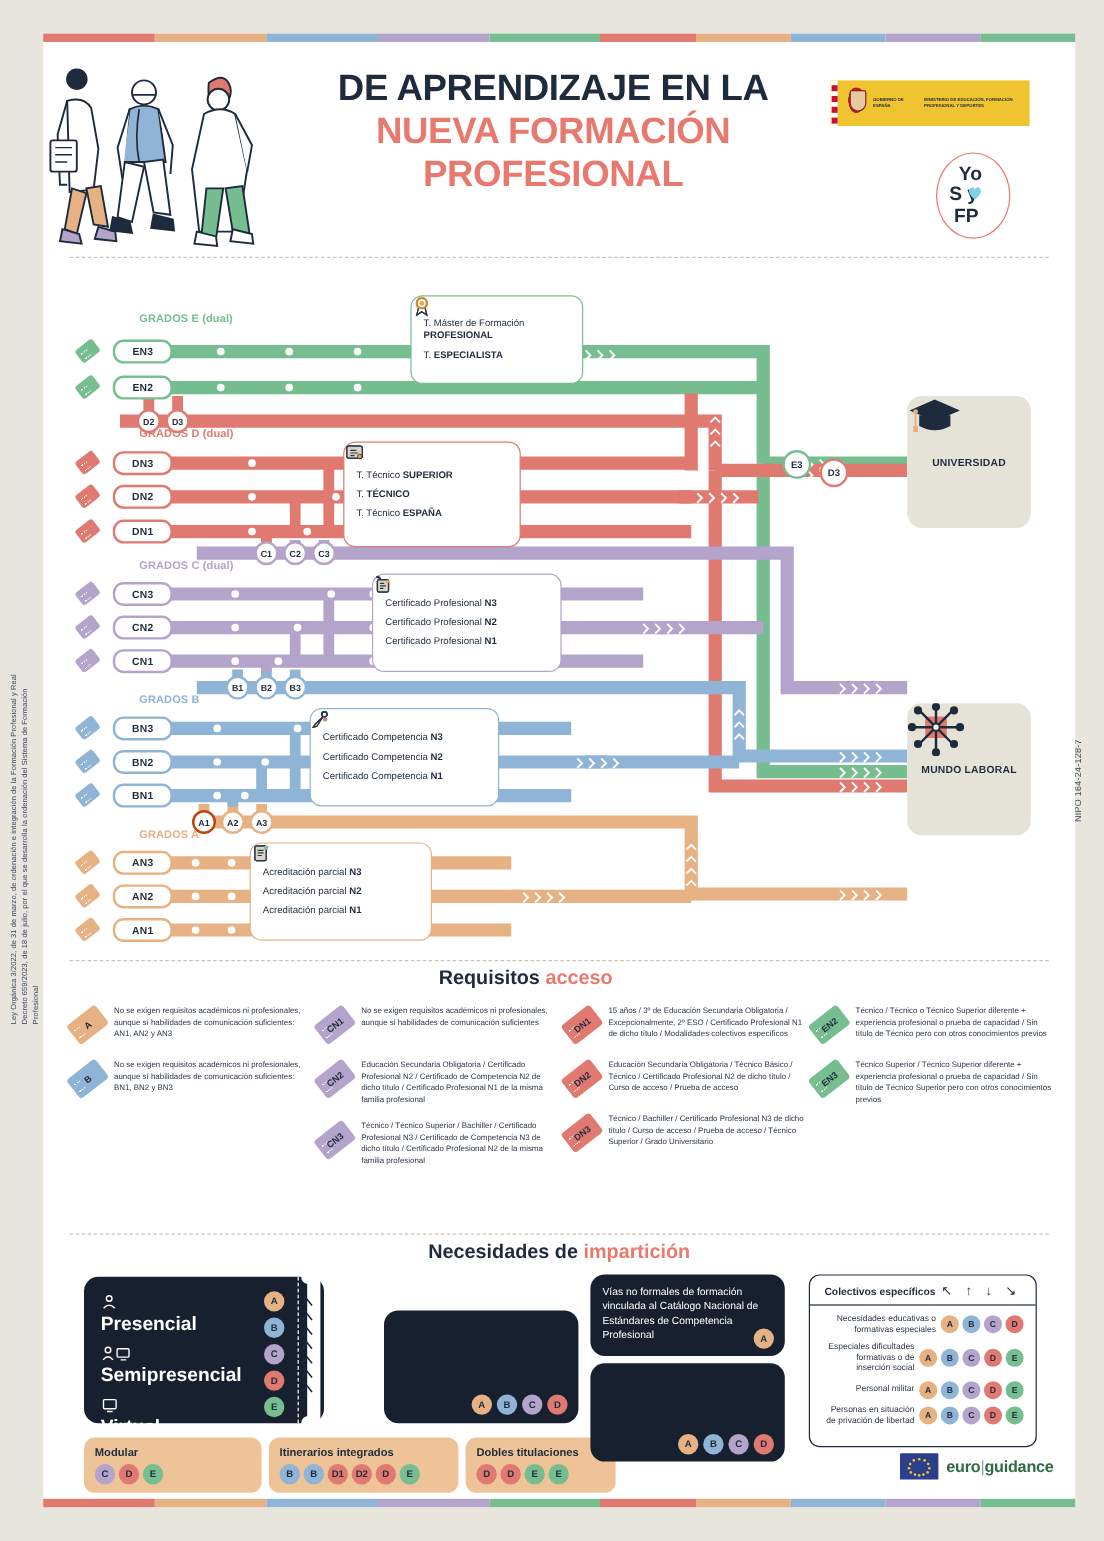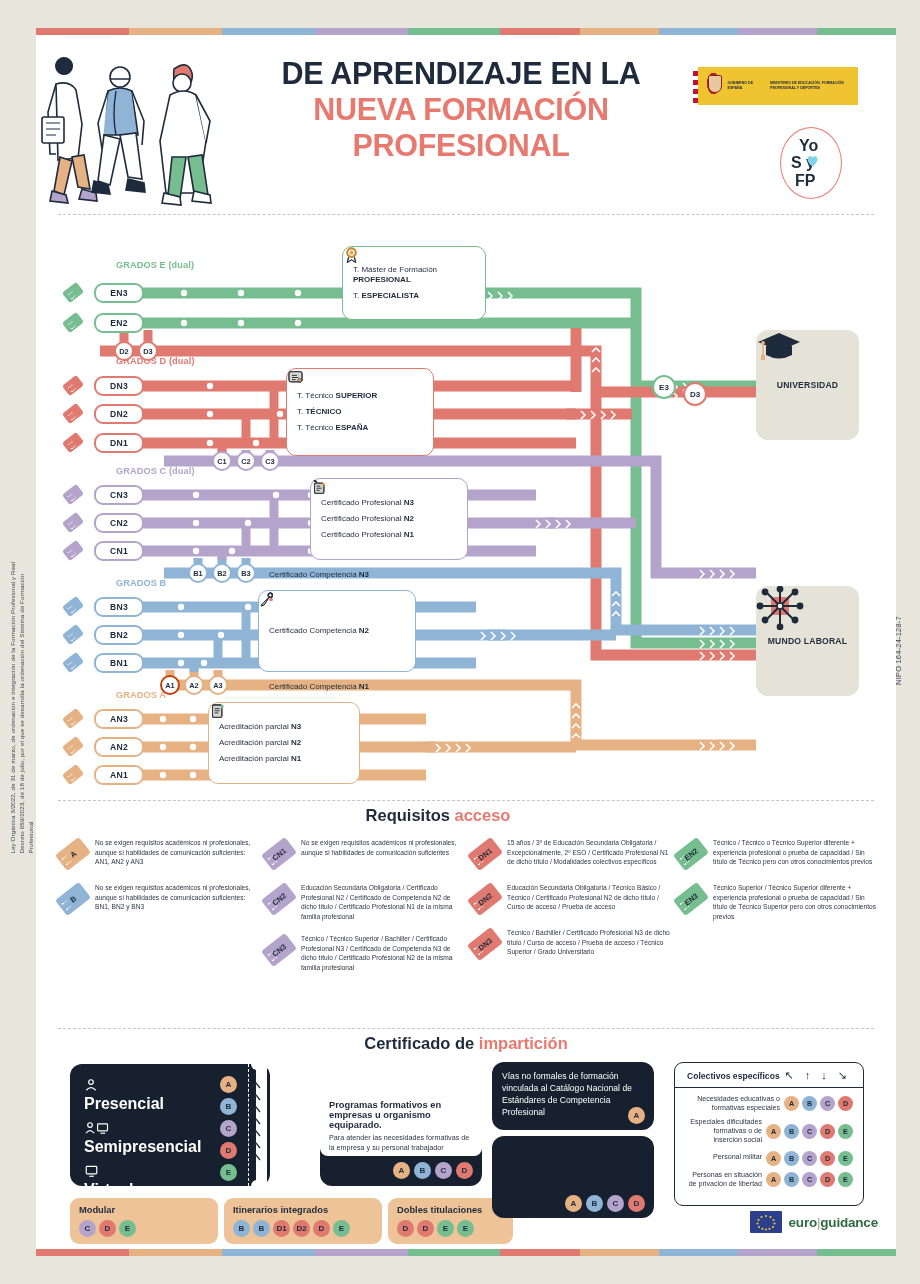--- a/index.html
+++ b/index.html
@@ -492,21 +492,21 @@
           <svg class="ic" viewBox="0 0 24 24">
               <path d="M4 3 q3 -1 4 2" stroke="#2b3646" stroke-width="2" fill="none"></path>
               <rect x="5" y="6" width="13" height="14" rx="1.5" fill="#d9d6c8" stroke="#2b3646" stroke-width="1.5"></rect>
               <path d="M8 10 h5 M8 13 h7 M8 16 h4" stroke="#2b3646" stroke-width="1.4"></path>
               <circle cx="17" cy="8" r="2" fill="#e8a64a"></circle>
             </svg>
           <span><span>Certificado Profesional </span><b>N1</b></span>
         </div>
       </div>
 
-      <div class="outbox" style="left:222px; top:372px; width:158px; height:82px; border-color:#8fb4d6;gap:40px;">
+      <div class="outbox" style="left:222px; top:372px; width:158px; height:82px; border-color:#8fb4d6;">
         <div class="row">
           <svg class="ic" viewBox="0 0 24 24">
               <circle cx="16" cy="6" r="3" fill="none" stroke="#2b3646" stroke-width="1.6"></circle>
               <path d="M14 9 L5 18 l-2 3 l4 -1 z" fill="#e4e1d5" stroke="#2b3646" stroke-width="1.4"></path>
               <circle cx="17" cy="12" r="2.2" fill="#e0796f"></circle>
             </svg>
           <span><span>Certificado Competencia </span><b>N3</b></span>
         </div>
         <div class="row">
           <svg class="ic" viewBox="0 0 24 24">
@@ -681,21 +681,21 @@
               <div class="reqtxt">Técnico Superior / Técnico Superior diferente + experiencia profesional o prueba de capacidad / Sin título de Técnico Superior pero con otros conocimientos previos</div>
             </div>
           </div>
         </div>
     </div>
 
     <div class="dash" style="top:1000px;"></div>
 
     <div class="mod">
       <div class="sec-title">
-        <span>Certificado de </span><em>impartición</em>
+        <span>Necesidades de </span><em>impartición</em>
       </div>
 
       <div class="darkbox" style="left:34px; top:30px; width:200px; height:122px;">
         <div style="position:absolute; left:14px; top:14px;">
           <svg width="14" height="14" viewBox="0 0 24 24" style="display:block">
               <circle cx="12" cy="7" r="4" fill="none" stroke="#fff" stroke-width="2"></circle>
               <path d="M4 21 q8 -9 16 0" fill="none" stroke="#fff" stroke-width="2"></path>
             </svg>
           <div class="modlabel" style="margin:3px 0 8px;">Presencial</div>
           <svg width="26" height="14" viewBox="0 0 40 24" style="display:block">
@@ -754,24 +754,20 @@
             <div style="display:flex; gap:3px; margin-top:5px;">
               <span class="pill" style="background:#e0796f">D</span>
               <span class="pill" style="background:#e0796f">D</span>
               <span class="pill" style="background:#76bd8f">E</span>
               <span class="pill" style="background:#76bd8f">E</span>
             </div>
           </div>
         </div>
 
       <div class="darkbox" style="left:284px; top:58px; width:162px; height:94px;">
-        <div class="whitebox" style="left:0; top:0; width:162px; height:64px; padding:8px 9px;">
-          <div class="obtitle">Programas formativos en empresas u organismo equiparado.</div>
-          <div class="obsub">Para atender las necesidades formativas de la empresa y su personal trabajador</div>
-        </div>
         <div id="company-pills" style="position:absolute; right:9px; bottom:7px; display:flex; gap:4px;">
             <span class="pill" style="background:#e6b183">A</span>
             <span class="pill" style="background:#8fb4d6">B</span>
             <span class="pill" style="background:#b4a3cb">C</span>
             <span class="pill" style="background:#e0796f">D</span>
           </div>
       </div>
 
       <div class="darkbox" style="left:456px; top:28px; width:162px; height:68px; padding:9px 10px;">
         <div style="color:#fff; font-size:8.6px; line-height:1.38;">Vías no formales de formación vinculada al Catálogo Nacional de Estándares de Competencia Profesional</div>

